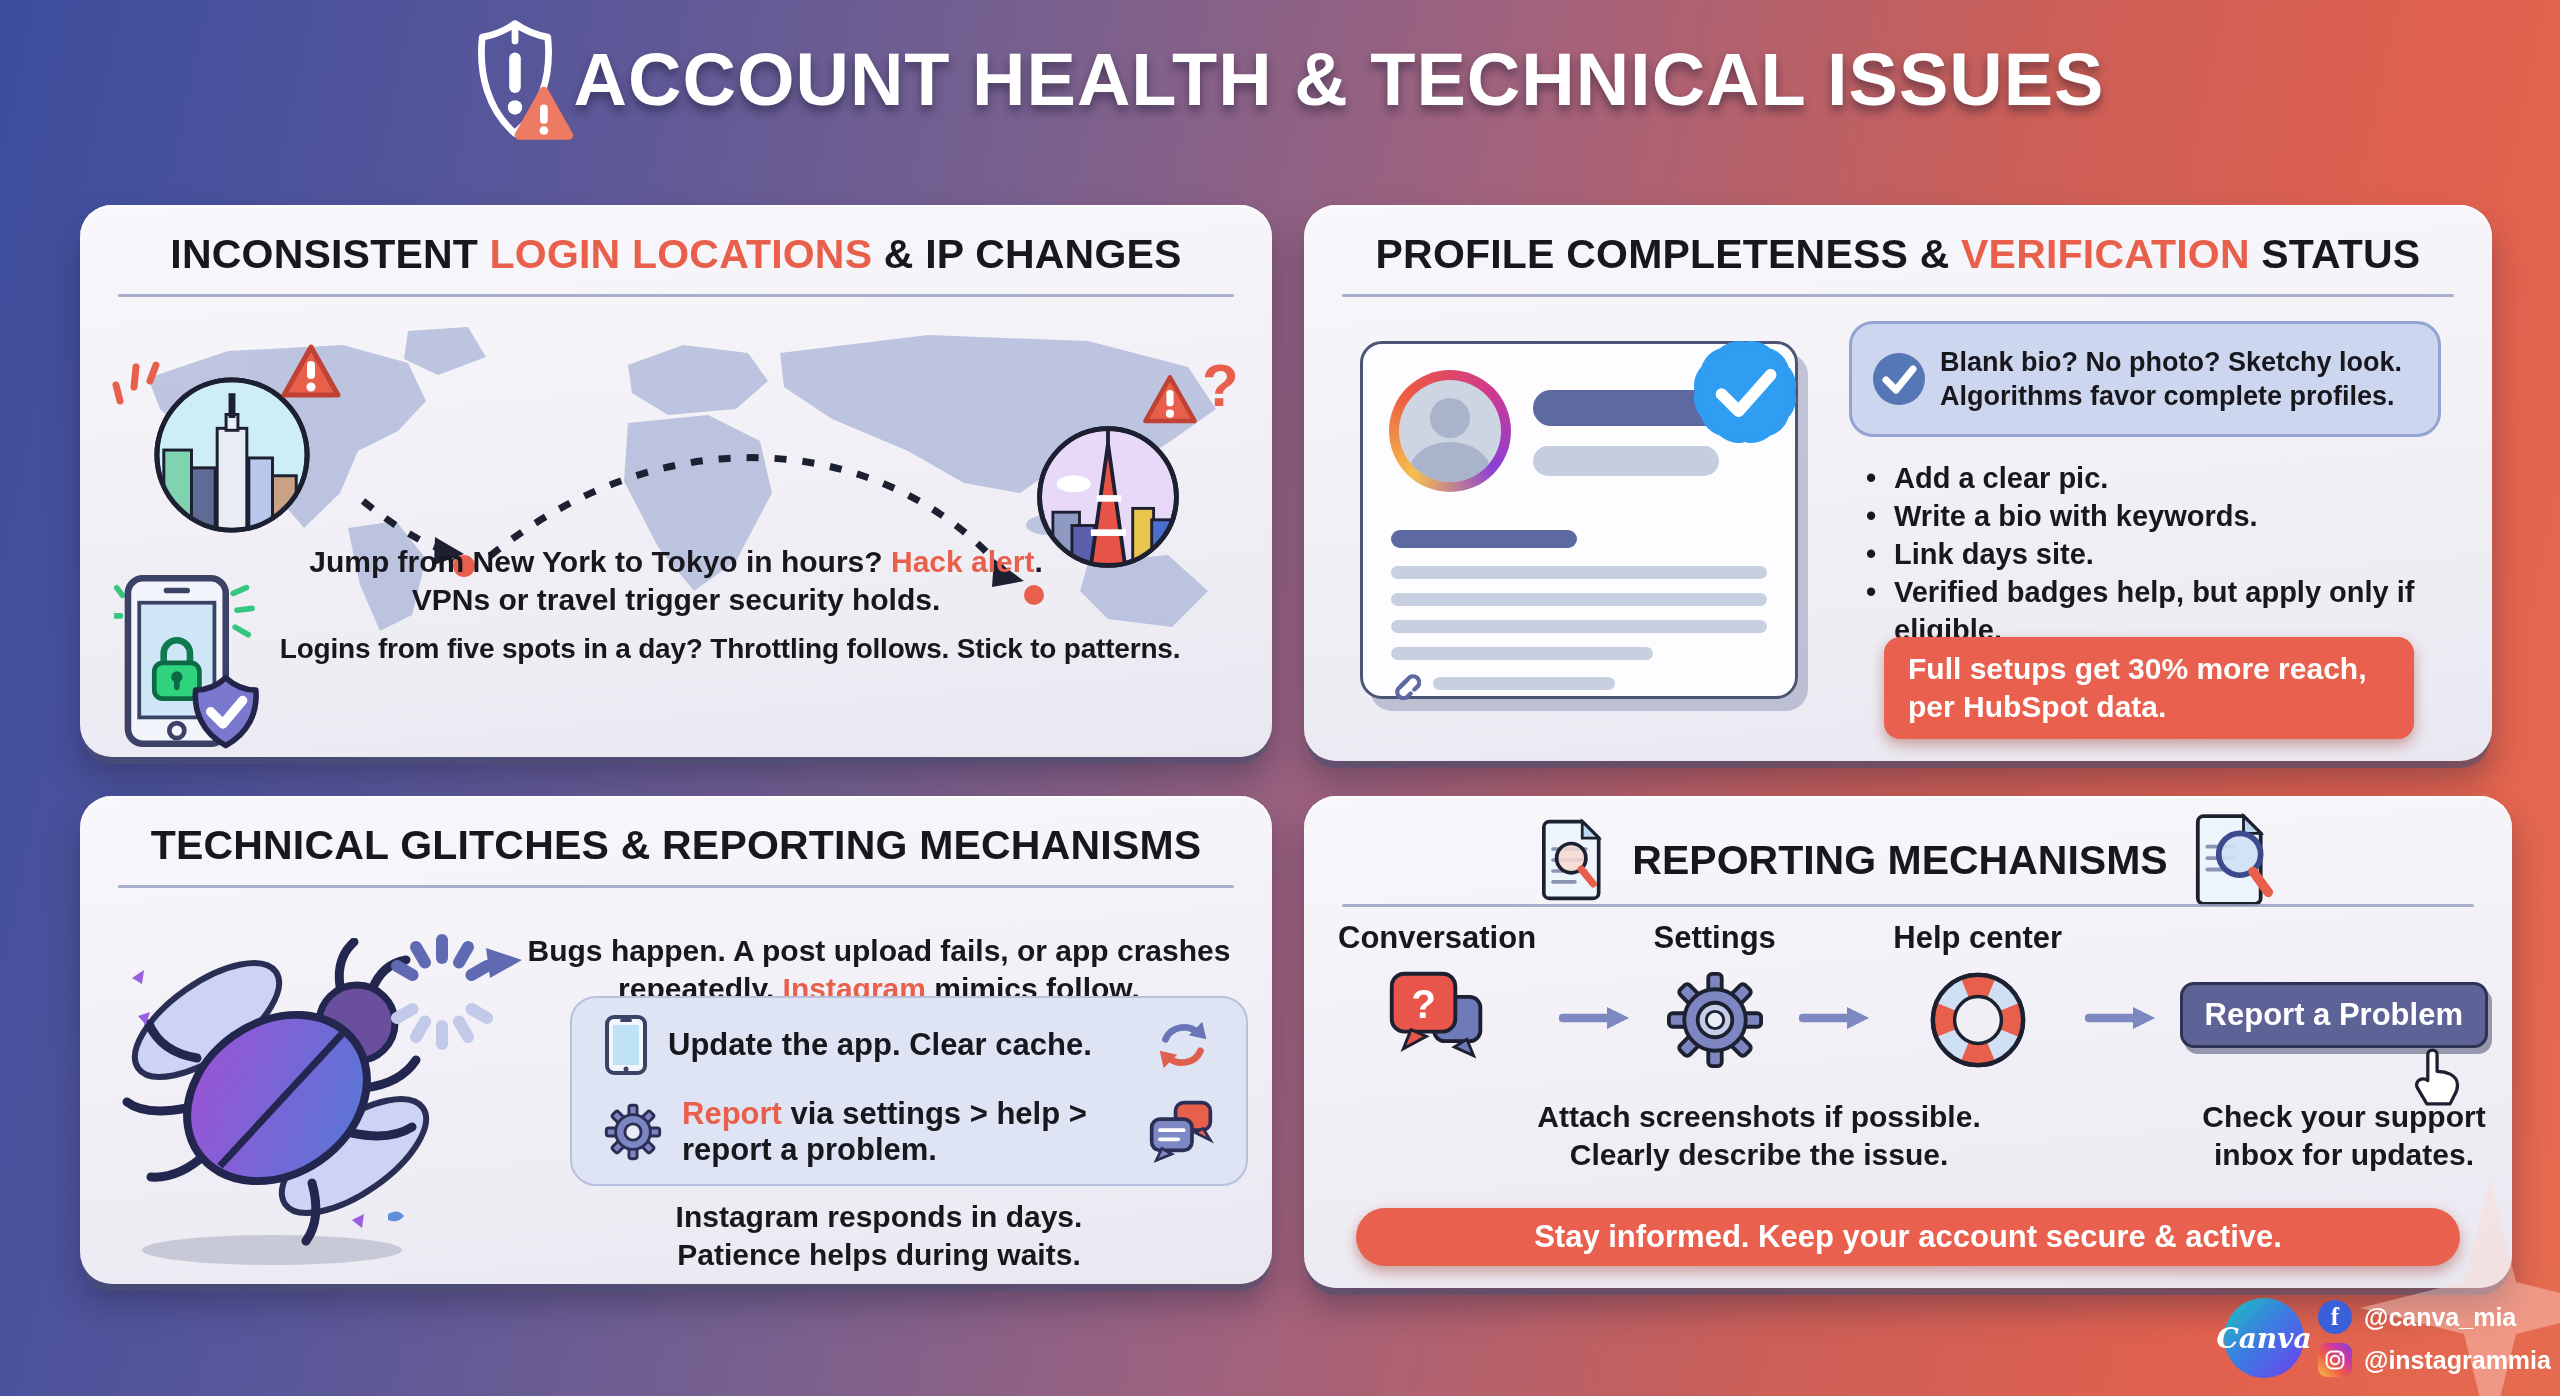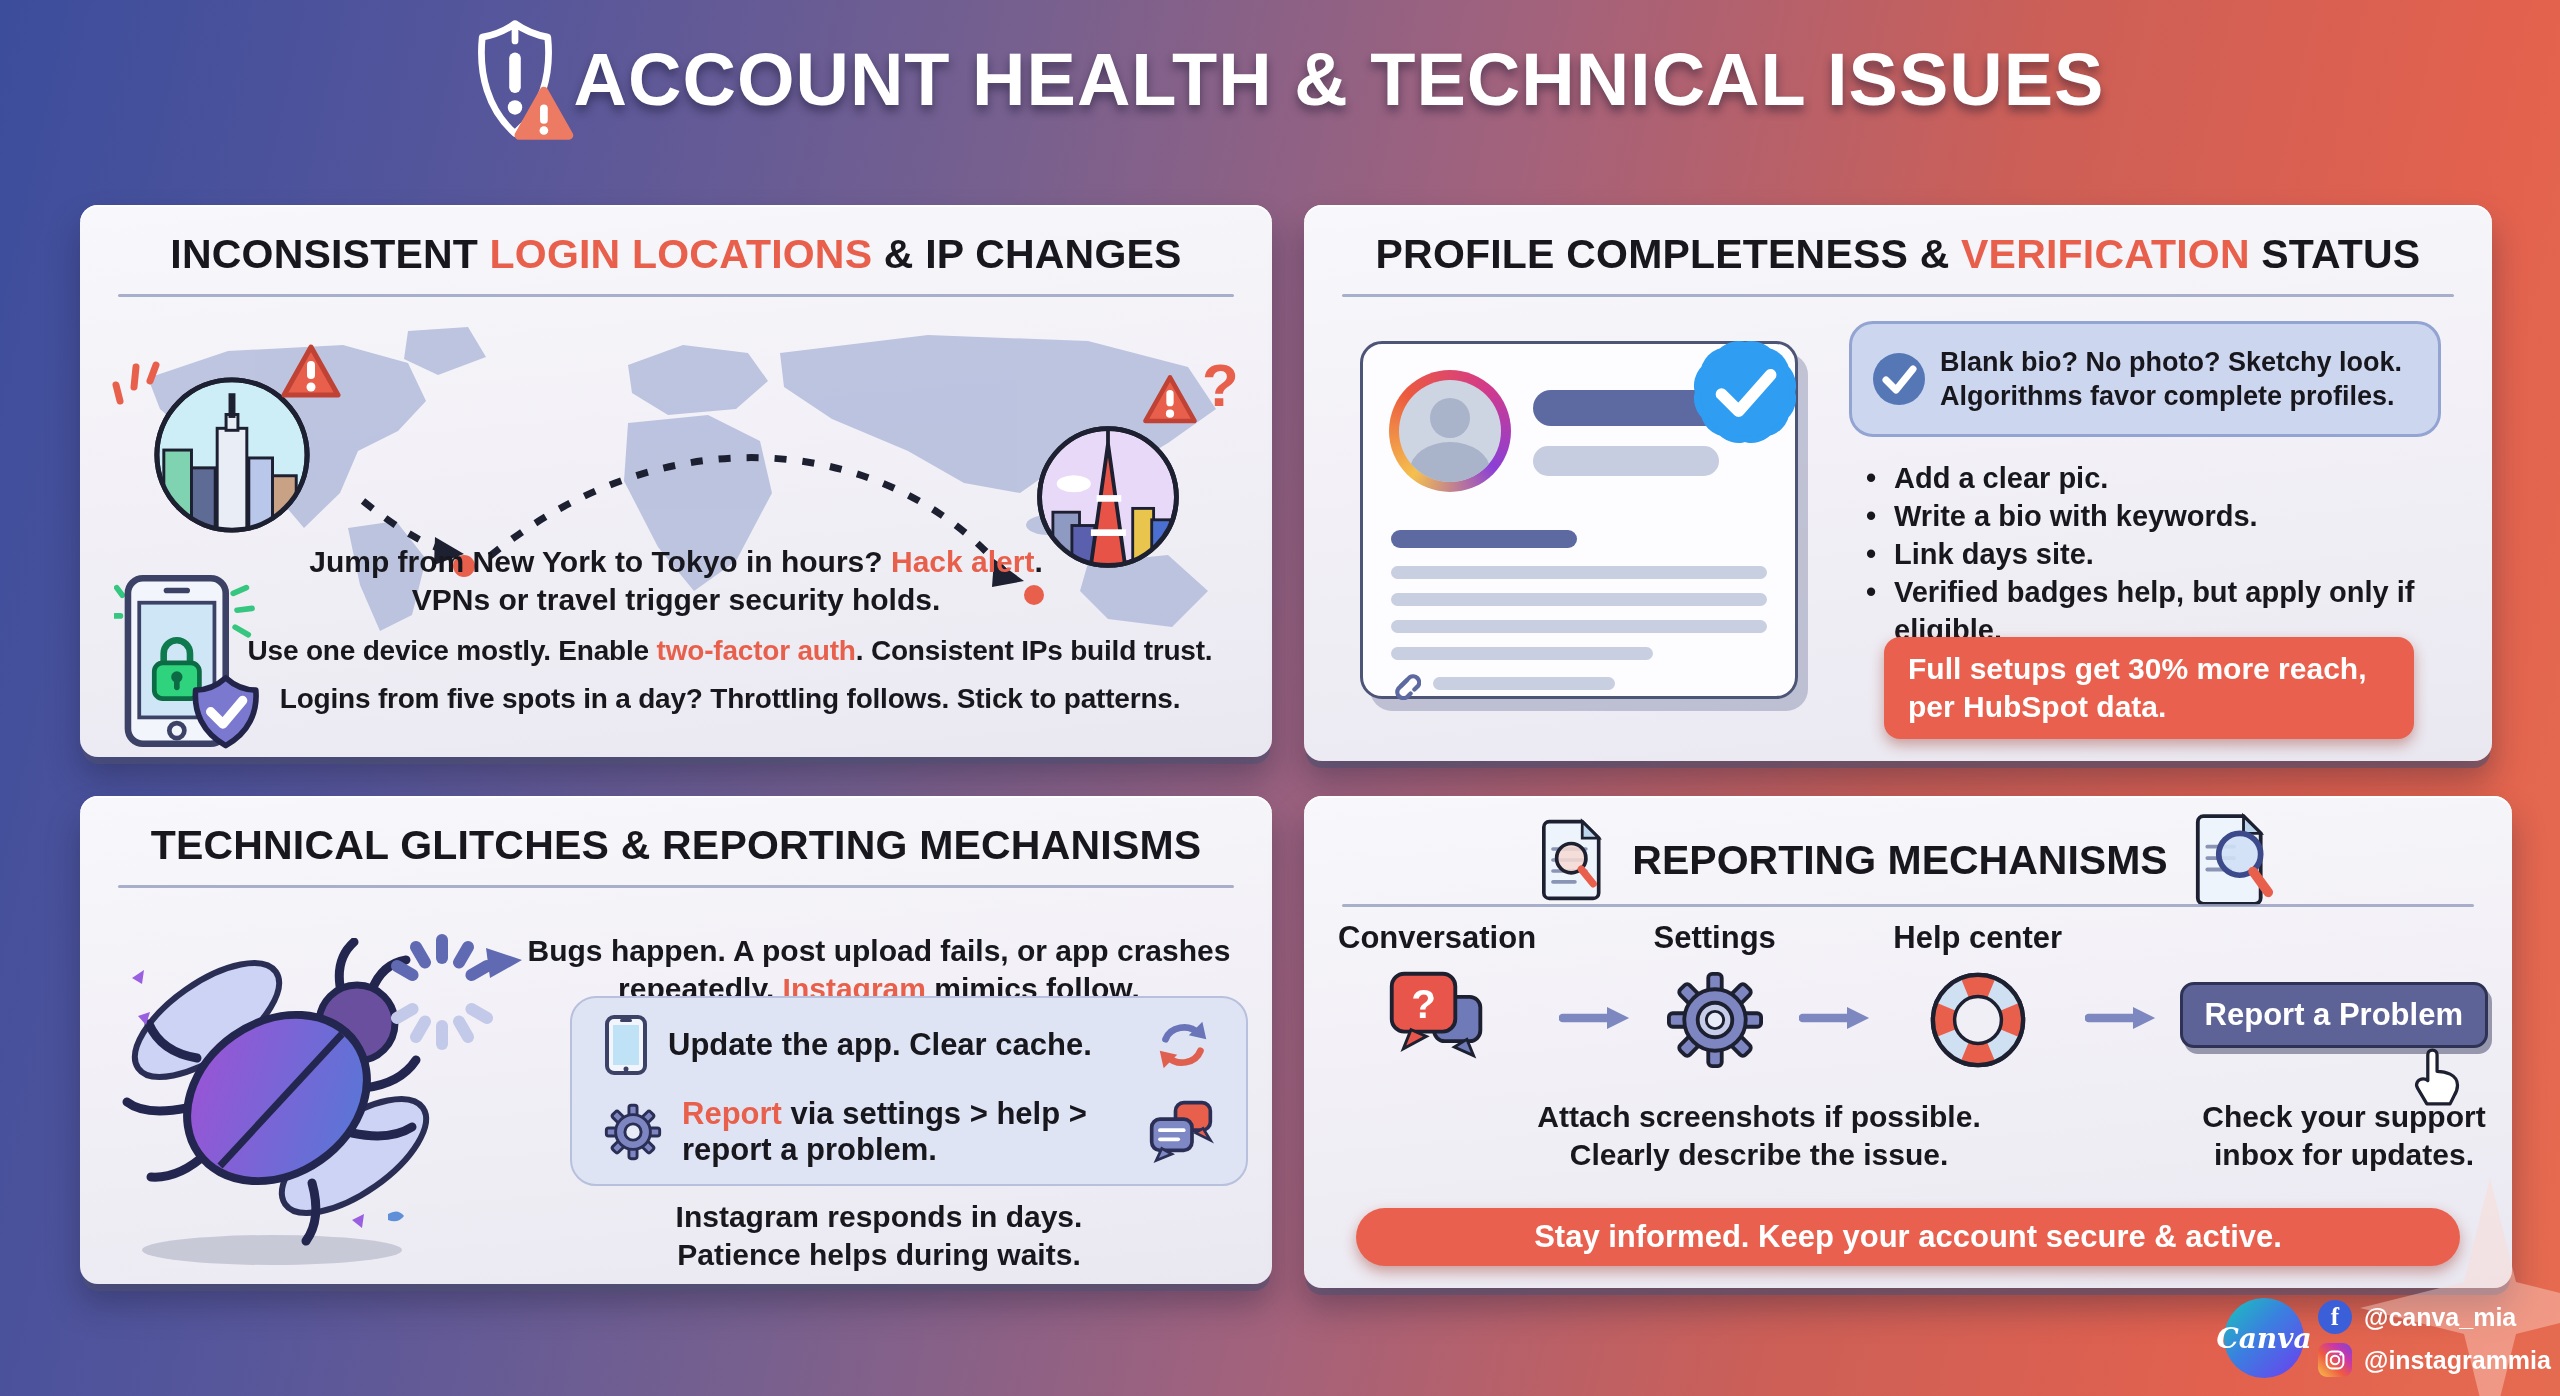--- a/index.html
+++ b/index.html
@@ -6,21 +6,21 @@
   #page {
     position:relative; width:2560px; height:1396px; overflow:hidden;
     font-family:"Liberation Sans","DejaVu Sans",sans-serif;
     background:linear-gradient(102deg,#3c4d9c 0%,#56569b 18%,#76608f 36%,#a2627c 54%,#cc5f57 72%,#e2614e 88%,#e56b50 100%);
   }
   
   #hdr { position:absolute; top:14px; left:0; right:0; display:flex; justify-content:center; align-items:center; }
   #hdr h1 { margin:0; font-size:74px; font-weight:900; color:#ffffff; letter-spacing:1px; text-shadow:0 6px 10px rgba(15,15,40,.45); }
   
   .card {
-    position:absolute; border-radius:18px;
+    position:absolute; border-radius:32px;
     background:linear-gradient(175deg,#f8f7fb 0%,#efedf4 70%,#e9e7f0 100%);
     box-shadow: inset 0 2px 0 rgba(255,255,255,.85), 0 9px 0 -2px rgba(78,82,115,.55), 0 20px 32px rgba(25,25,55,.35);
   }
   #card-login    { left:80px;   top:205px; width:1192px; height:552px; }
   #card-profile  { left:1304px; top:205px; width:1188px; height:556px; }
   #card-glitches { left:80px;   top:796px; width:1192px; height:488px; }
   #card-reporting{ left:1304px; top:796px; width:1188px; height:492px;padding-left:20px; }
   .card-title { margin:26px 26px 0; text-align:center; font-size:41px; font-weight:800; color:#17171d; letter-spacing:.2px; }
   .red { color:#e8604c; }
   .divider { height:3px; background:#9aa2c2; margin:16px 38px 0; border-radius:2px; opacity:.85; }
@@ -215,21 +215,20 @@
         <path d="M33 6 L60 54 L6 54 Z" fill="#e8604c" stroke="#c04234" stroke-width="5" stroke-linejoin="round"></path>
         <rect x="29" y="20" width="8" height="18" rx="4" fill="#ffffff"></rect>
         <circle cx="33" cy="46" r="4.5" fill="#ffffff"></circle>
       </svg>
       <div class="qmark">?</div>
     </div>
 
     <div class="login-text">
       <p class="l12"><span>Jump from New York to Tokyo in hours? </span><span class="red">Hack alert</span><span>.</span></p>
       <p class="l12">VPNs or travel trigger security holds.</p>
-      <p class="l34"><span>Use one device mostly. Enable </span><span class="red">two-factor auth</span><span>. Consistent IPs build trust.</span></p>
       <p class="l34 l4">Logins from five spots in a day? Throttling follows. Stick to patterns.</p>
     </div>
 
     <svg class="phone-lock" width="152" height="188" viewBox="0 0 160 200">
       <g stroke="#35c77f" stroke-width="6" stroke-linecap="round">
         <line x1="126" y1="28" x2="140" y2="22"></line>
           <line x1="130" y1="46" x2="146" y2="44"></line>
           <line x1="128" y1="64" x2="142" y2="72"></line>
         <line x1="8" y1="30" x2="2" y2="22"></line>
           <line x1="6" y1="52" x2="0" y2="52"></line>

